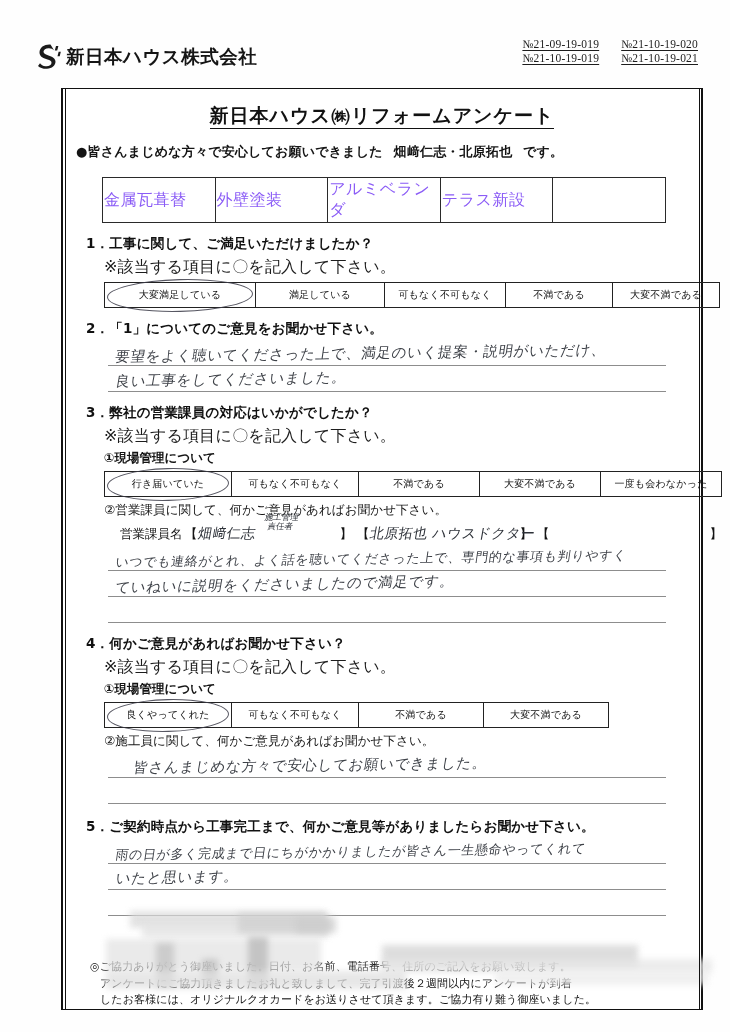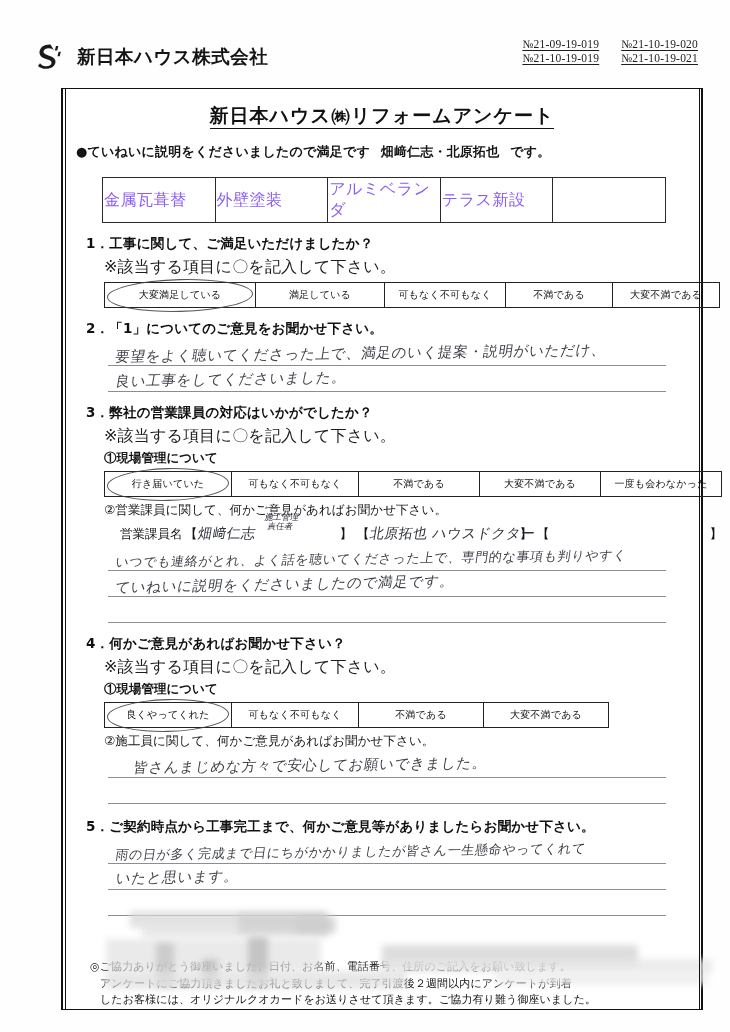--- a/index.html
+++ b/index.html
@@ -30,21 +30,21 @@
     top: 38px;
     width: 660px;
     height: 48px;
   }
   .logo-wrap {
     position: absolute;
     left: 0;
     top: 4px;
     display: flex;
     align-items: center;
-    gap: 15px;
+    gap: 4px;
   }
   .logo-mark {
     width: 26px;
     height: 28px;
     position: relative;
     flex: none;
   }
   .logo-mark svg { display: block; }
   .company-name {
     font-size: 18.5px;
@@ -161,21 +161,20 @@
     font-size: 16px;
     margin: 4px 0 0 18px;
     color: #1d1d1d;
     letter-spacing: 0.2px;
   }
   .q-sub {
     font-size: 12.5px;
     font-weight: bold;
     margin: 3px 0 0 18px;
     color: #141414;
-    font-family: Liberation Serif, serif;
   }
   .q-sub2 {
     font-size: 12.5px;
     margin: 5px 0 0 18px;
     color: #141414;
     letter-spacing: 0.1px;
   }
 
   
   .opts {
@@ -346,21 +345,21 @@
   </div>
 
   <div class="frame">
     <div class="frame-inner">
 
       <div class="form-title">
         <span>新日本ハウス㈱リフォームアンケート</span>
       </div>
 
       <div class="lead">
-        <span>●ていねいに説明をくださいましたので満足です</span>
+        <span>●皆さんまじめな方々で安心してお願いできました</span>
         <span class="names">畑﨑仁志・北原拓也</span>
         <span>です。</span>
       </div>
 
       <table class="worktable">
         <tbody>
             <tr>
           <td>金属瓦葺替</td>
           <td>外壁塗装</td>
           <td>アルミベランダ</td>

